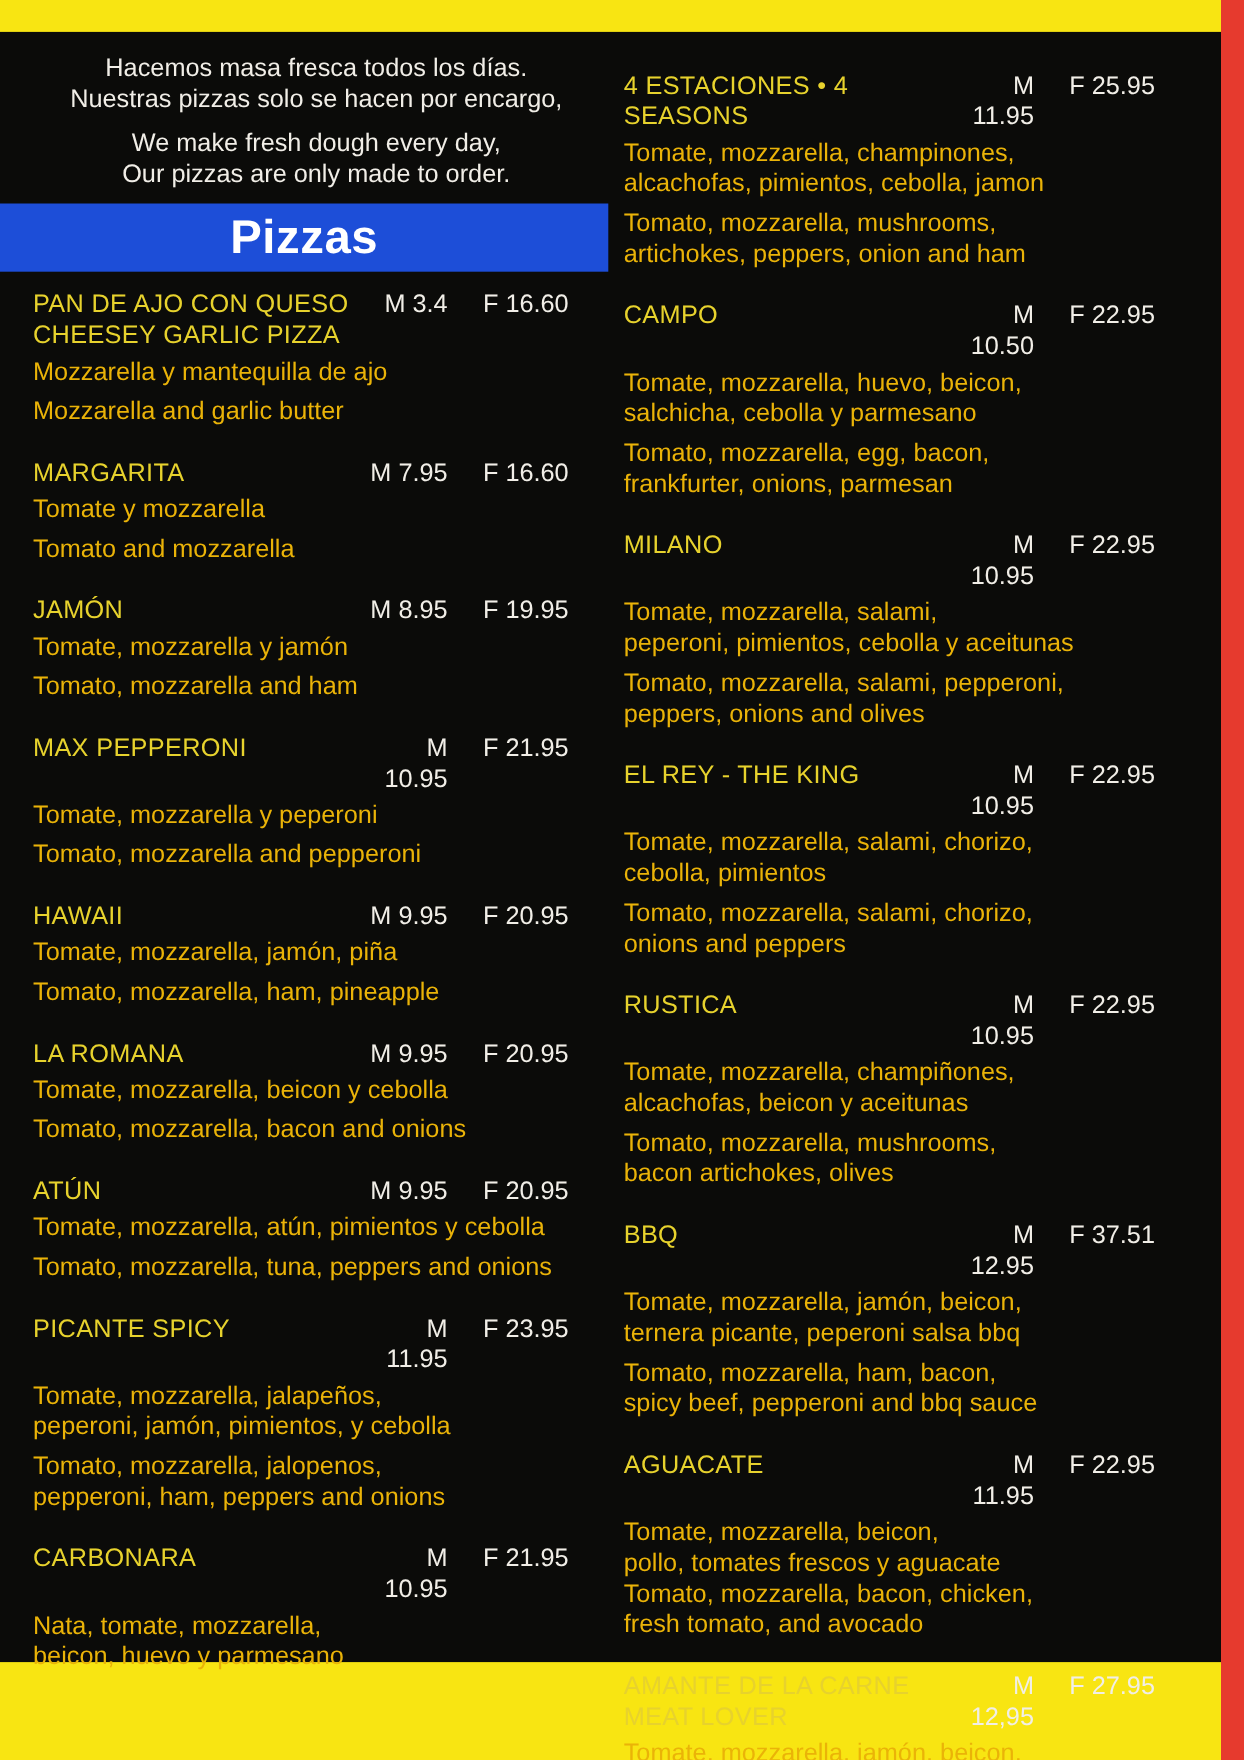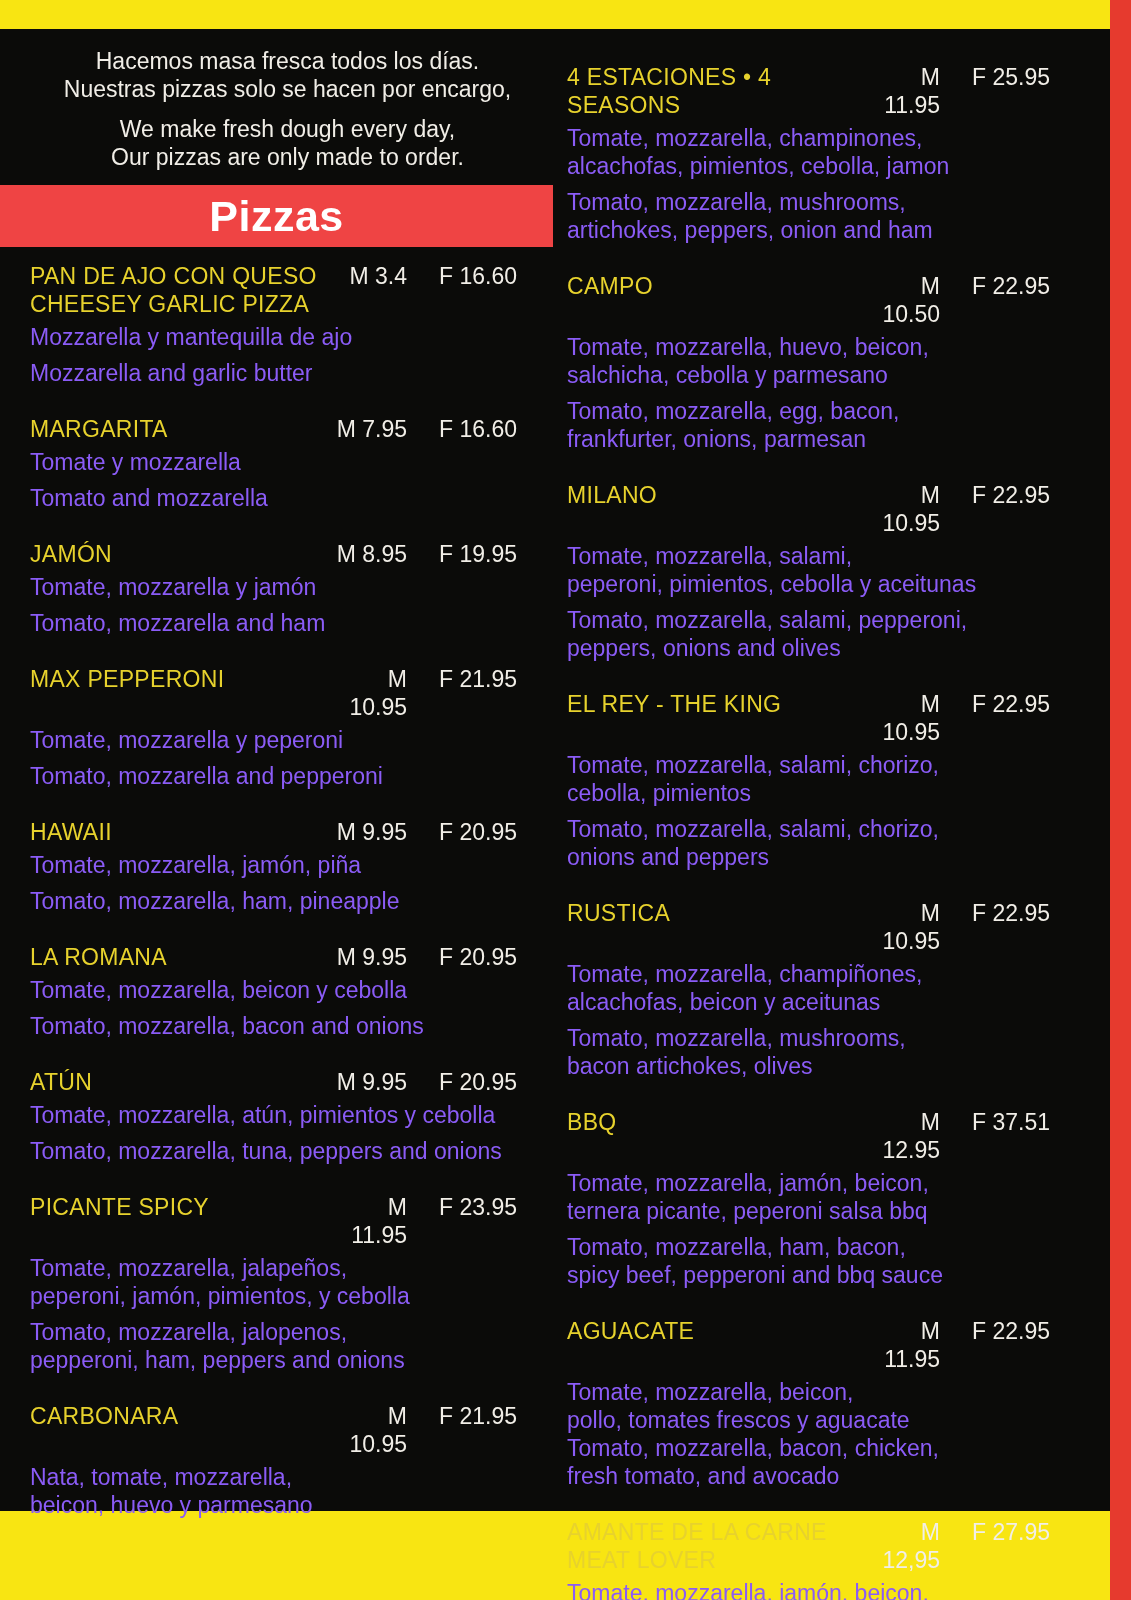--- a/index.html
+++ b/index.html
@@ -15,38 +15,38 @@
   .content{
     position:absolute;left:0;top:29px;width:984px;height:1482px;
     display:flex;flex-direction:row;
   }
   .col-left{width:553px;flex:0 0 553px;}
   .col-right{width:557px;flex:0 0 557px;}
   .intro{margin:18px 8px 0 30px;text-align:center;color:#f1eee7;font-size:23px;line-height:28px;}
   .intro p{margin:0;white-space:pre-line;}
   .intro .intro-en{margin-top:12px;}
   .banner{
-    margin:14px 0 0 0;width:553px;height:62px;background:#ef4444;
+    margin:14px 0 0 0;width:553px;height:62px;background:#1d4ed8;
     display:flex;align-items:center;justify-content:center;
     font-size:43px;font-weight:bold;color:#ffffff;letter-spacing:0.5px;
   }
   .items{display:block;}
   .col-left .items{margin:15px 8px 0 30px;}
   .col-right .items{margin:34px 32px 0 14px;}
   .item{margin-top:28px;}
   .items .item:first-child{margin-top:0;}
   .row{display:flex;align-items:flex-start;}
   .iname{
     flex:1 1 auto;margin:0;font-size:23px;line-height:28px;font-weight:normal;
     color:#e7d22d;white-space:pre-line;letter-spacing:0.3px;
   }
   .pm{flex:0 0 80px;text-align:right;color:#f1eee7;font-size:23px;line-height:28px;}
   .pf{flex:0 0 106px;margin-left:32px;text-align:left;color:#f1eee7;font-size:23px;line-height:28px;}
   .item p{
-    margin:0;color:#8b5cf6;font-size:23px;line-height:28px;white-space:pre-line;
+    margin:0;color:#eab308;font-size:23px;line-height:28px;white-space:pre-line;
   }
   .des{margin-top:5px !important;}
   .den{margin-top:8px !important;}
   .den.tight{margin-top:0 !important;}
 </style>
 </head>
 <body>
 
 <div class="page">
   <div class="band-top"></div>

